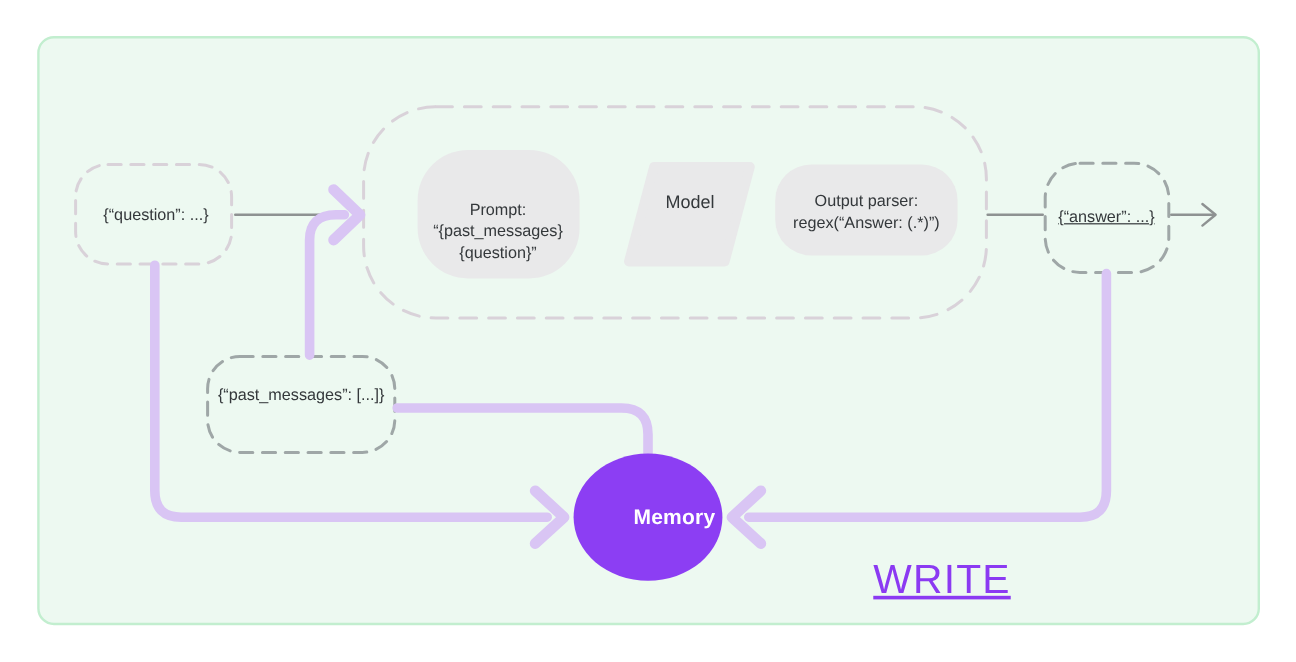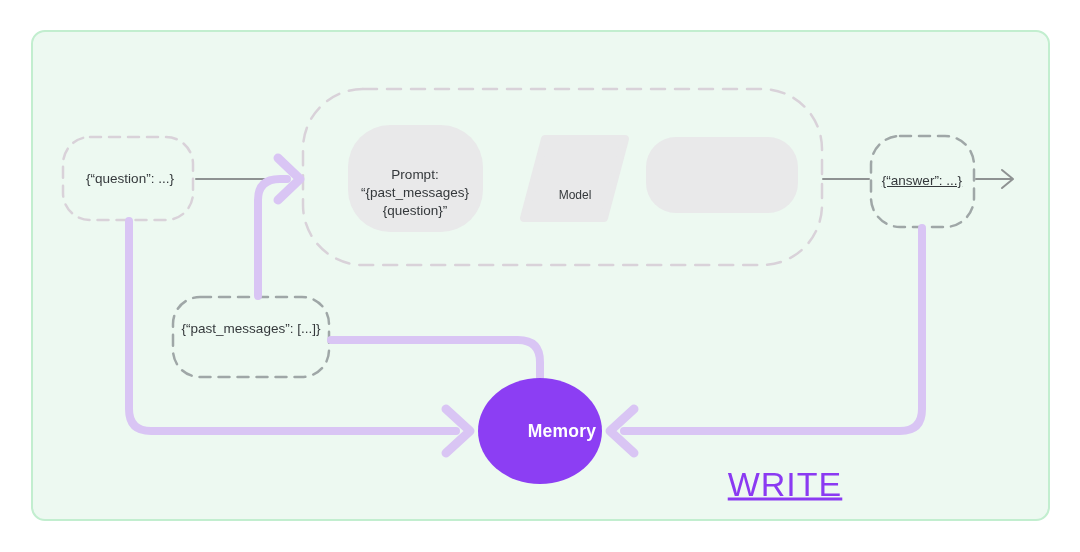--- a/index.html
+++ b/index.html
@@ -85,22 +85,26 @@
   </svg>
 
   <div class="label" style="left:130px; top:179px;">{“question”: ...}</div>
 
   <div class="label" style="left:415px; top:193px;">
     <div>Prompt:</div>
     <div>“{past_messages}</div>
     <div>{question}”</div>
   </div>
 
-  <div class="label" style="left:575px; top:195px; font-size:12px;">Model</div>
+  <div class="label" style="left:575px; top:169px; font-size:15px;">Model</div>
 
+  <div class="label" style="left:722px; top:177px;">
+    <div>Output parser:</div>
+    <div>regex(“Answer: (.*)”)</div>
+  </div>
 
   <div class="label" style="left:922px; top:181px;text-decoration:underline;">{“answer”: ...}</div>
 
   <div class="label" style="left:251px; top:329px;">{“past_messages”: [...]}</div>
 
   <div class="label memory-label" style="left:540px; top:431px;">Memory</div>
 
 
   <div class="big-label" style="left:785px; top:484px;text-decoration:underline;">WRITE</div>
 

